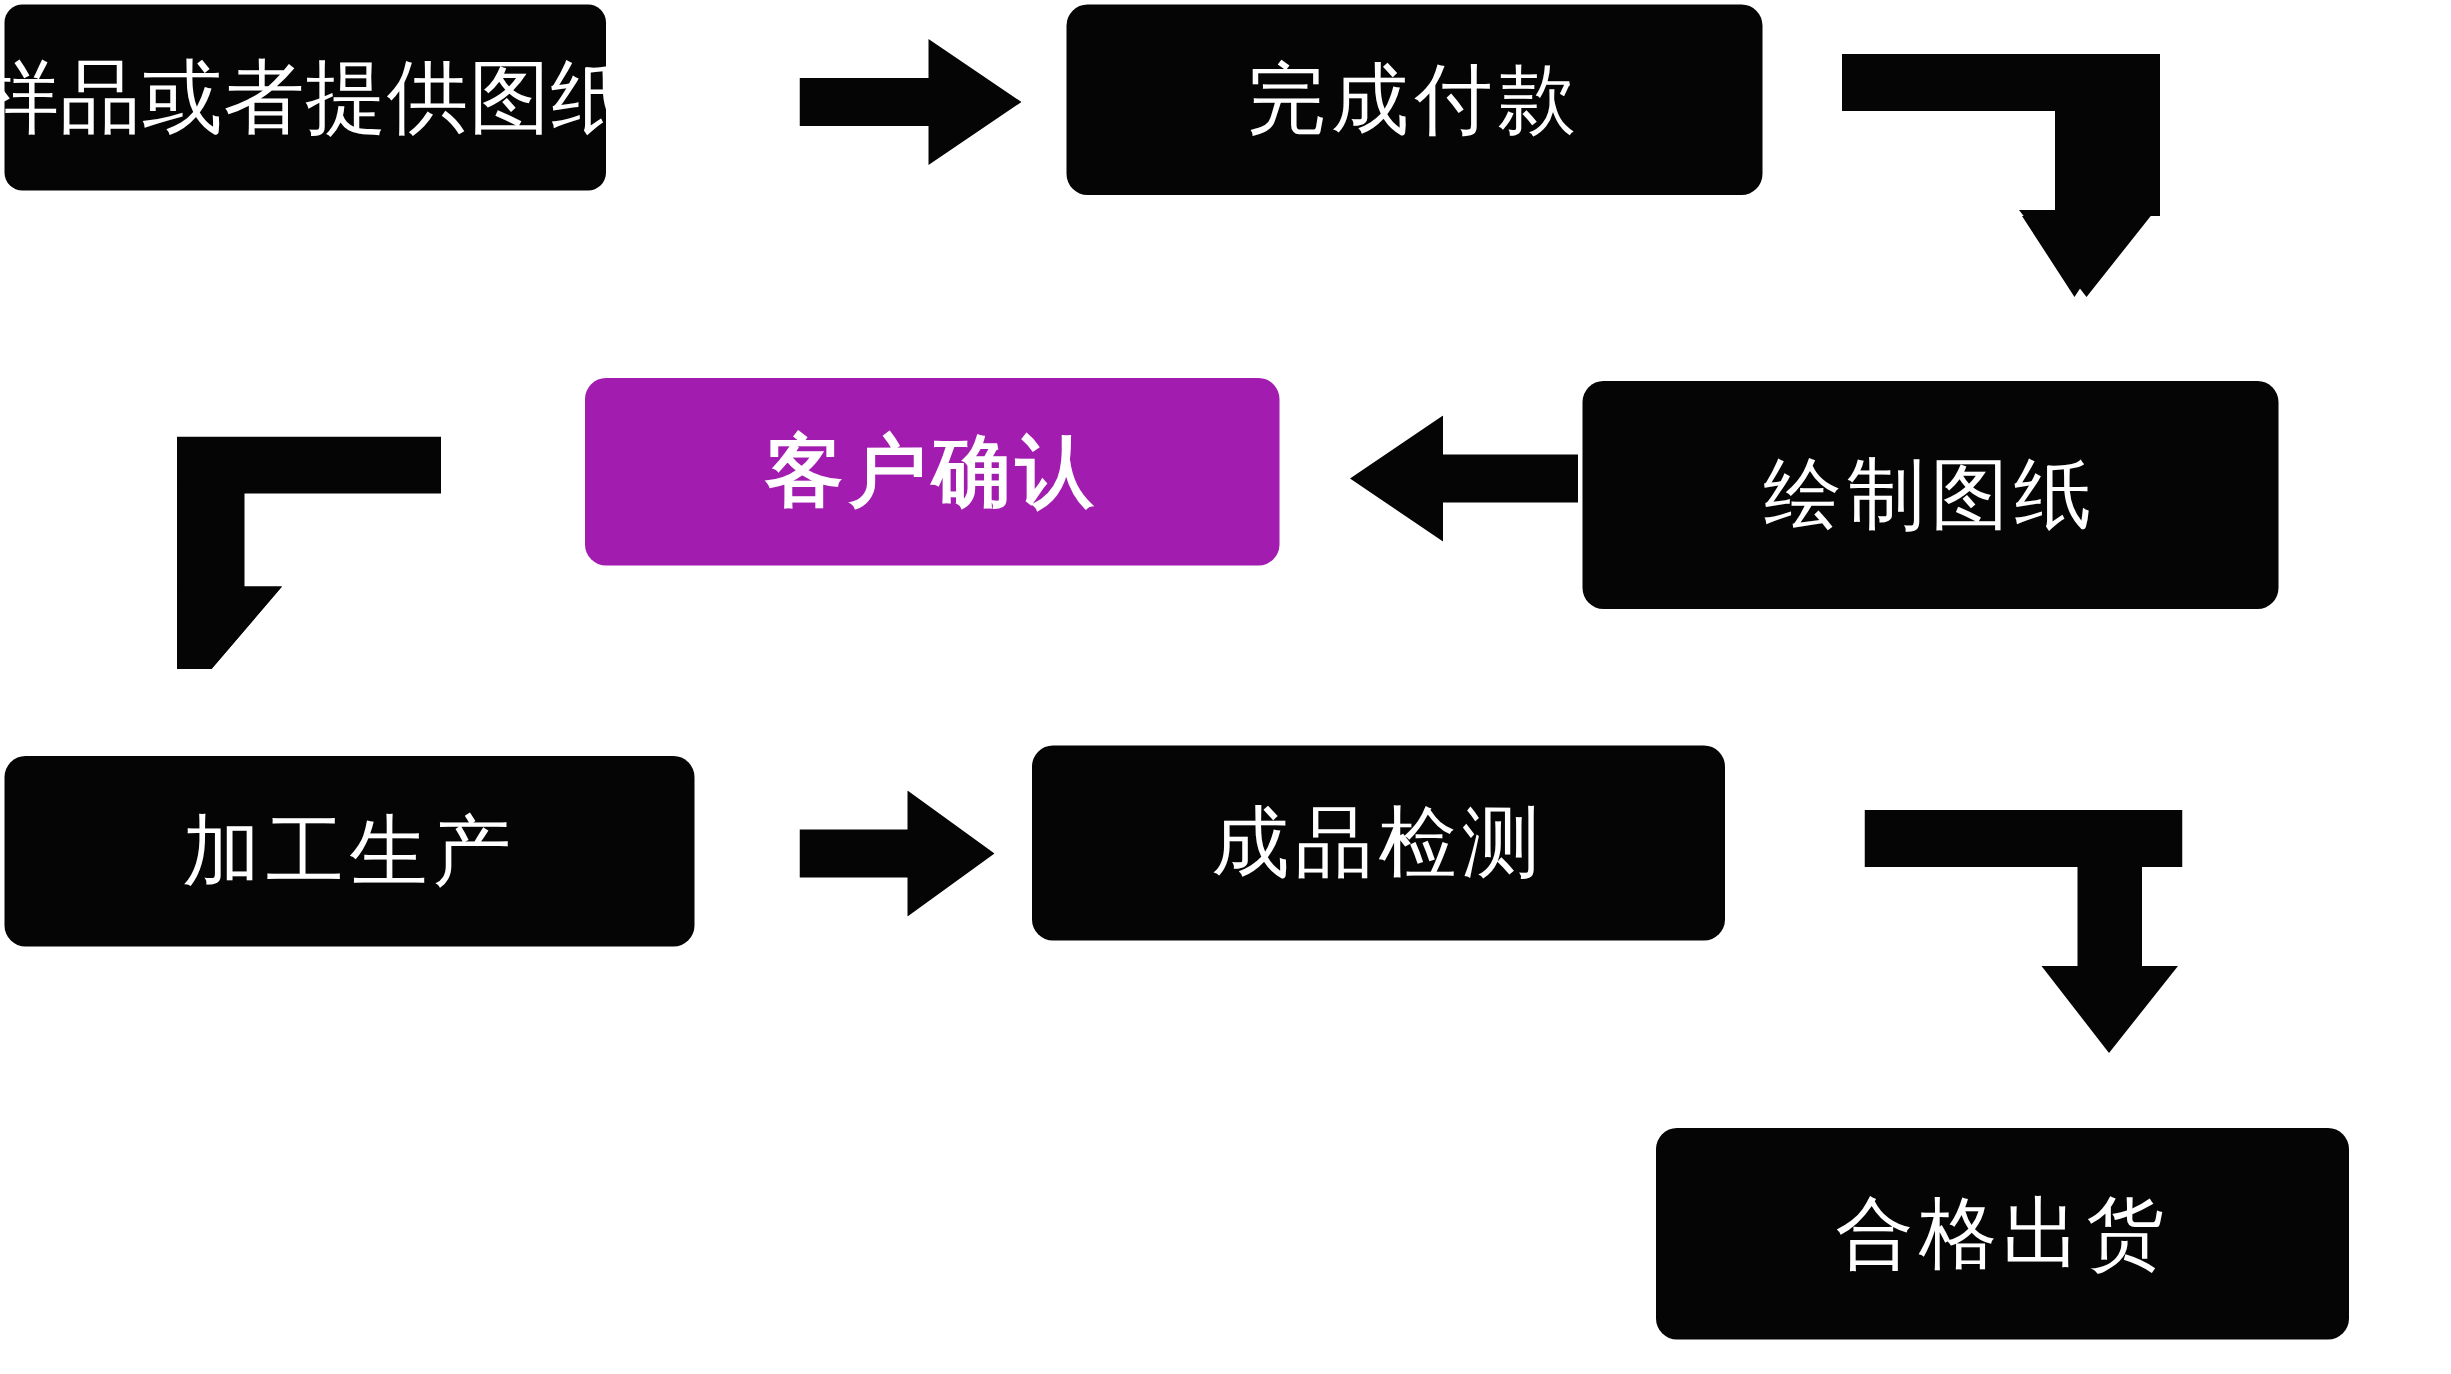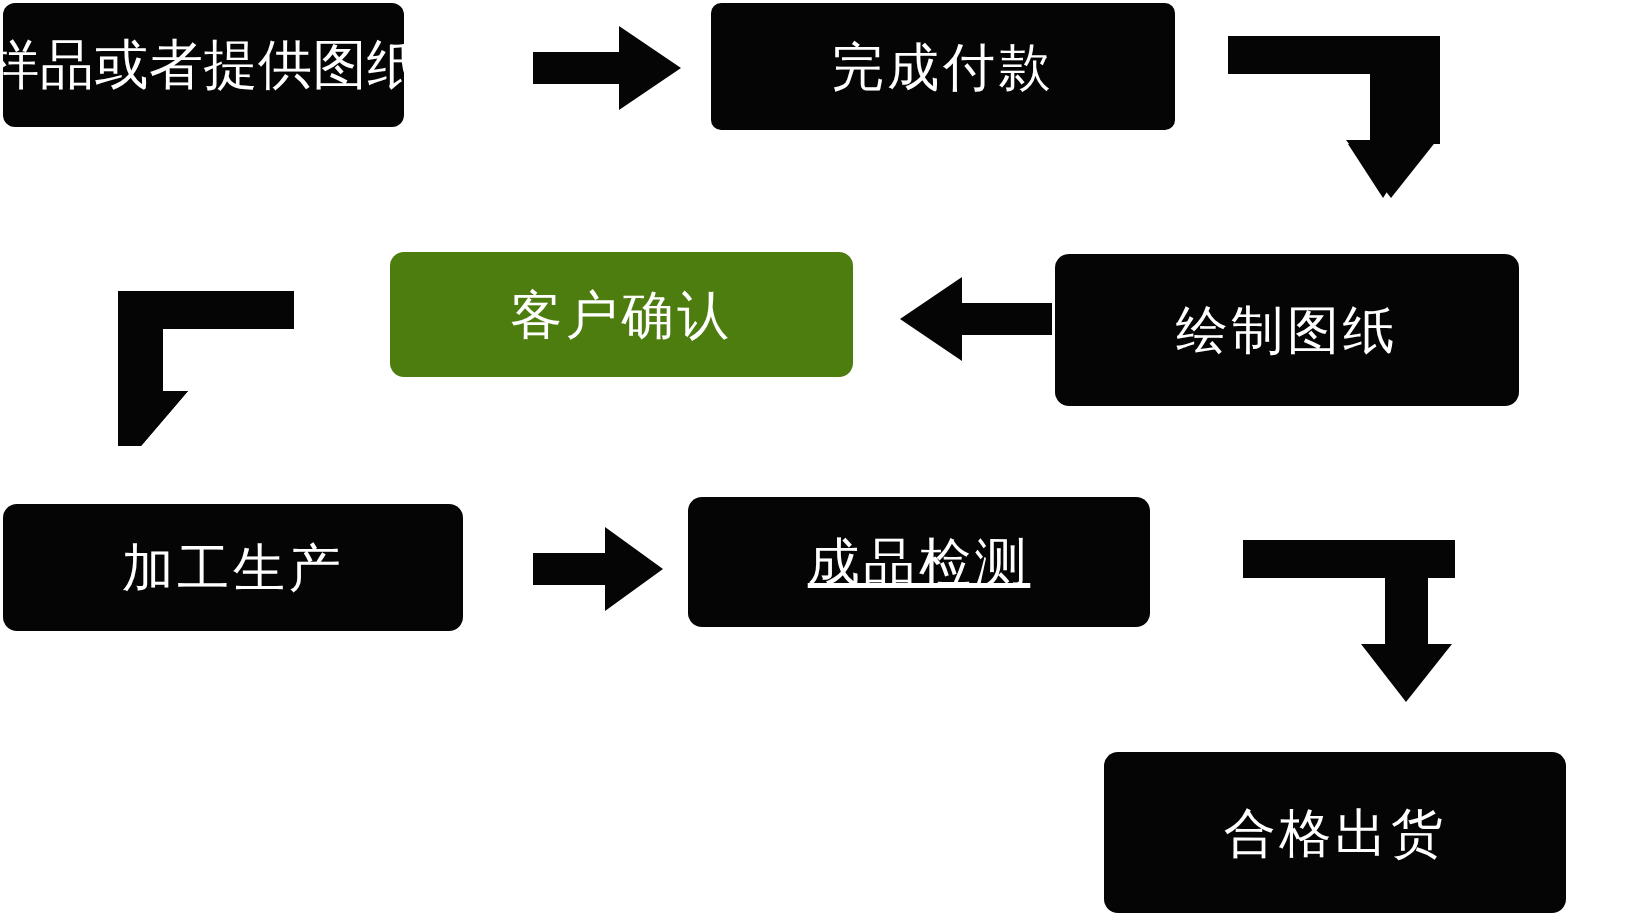--- a/index.html
+++ b/index.html
@@ -31,26 +31,26 @@
     line-height: 1;
     text-align: center;
     white-space: nowrap;
     user-select: none;
   }
   .node-label {
     display: block;
   }
   
   #node-sample        { left: 3px;    top: 3px;   width: 401px; height: 124px; font-size: 54px; letter-spacing: 0.01em; border-radius: 12px; }
-  #node-payment       { left: 711px;  top: 3px;   width: 464px; height: 127px; font-size: 52px; border-radius: 10px; }
+  #node-payment       { left: 711px;  top: 3px;   width: 464px; height: 127px; font-size: 52px; }
   #node-drawing       { left: 1055px; top: 254px; width: 464px; height: 152px; font-size: 52px; }
   #node-confirm       { left: 390px;  top: 252px; width: 463px; height: 125px; font-size: 52px; }
   #node-production    { left: 3px;    top: 504px; width: 460px; height: 127px; font-size: 52px; }
   #node-inspection    { left: 688px;  top: 497px; width: 462px; height: 130px; font-size: 52px; }
-  #node-shipment      { left: 1104px; top: 752px; width: 462px; height: 161px; font-size: 52px; text-align: right; }
+  #node-shipment      { left: 1104px; top: 752px; width: 462px; height: 141px; font-size: 52px; text-align: right; }
 
   
   .arrow {
     position: absolute;
     display: block;
   }
   #arrow-sample-to-payment   { left: 533px;  top: 26px;  width: 148px; height: 84px; }
   #arrow-payment-to-drawing  { left: 1228px; top: 36px;  width: 212px; height: 162px; }
   #arrow-drawing-to-confirm  { left: 900px;  top: 277px; width: 152px; height: 84px; }
   #arrow-confirm-to-prod     { left: 118px;  top: 291px; width: 176px; height: 155px; }
@@ -90,21 +90,21 @@
   <div class="node" id="node-drawing" style="background: rgb(5, 5, 5); color: rgb(255, 255, 255);">
     <span class="node-label">绘制图纸</span>
   </div>
 
   <div class="arrow" id="arrow-drawing-to-confirm">
     <svg viewBox="0 0 152 84" preserveAspectRatio="none" aria-hidden="true">
       <polygon points="152,26 62,26 62,0 0,42 62,84 62,58 152,58" fill="#050505"></polygon>
     </svg>
   </div>
 
-  <div class="node" id="node-confirm" style="background: #4d7c0f; color: rgb(255, 255, 255);">
+  <div class="node" id="node-confirm" style="background: #a21caf; color: rgb(255, 255, 255); font-weight: bold;">
     <span class="node-label">客户确认</span>
   </div>
 
   <div class="arrow" id="arrow-confirm-to-prod">
     <svg viewBox="0 0 176 155" preserveAspectRatio="none" aria-hidden="true">
       <polygon points="0,0 176,0 176,38 0,38" fill="#050505"></polygon>
       <polygon points="0,30 45,30 45,108 0,108" fill="#050505"></polygon>
       <polygon points="-24,100 70,100 23,155" fill="#050505"></polygon>
       <polygon points="0,100 70,100 23,155 0,155" fill="#050505"></polygon>
     </svg>
@@ -113,21 +113,21 @@
   <div class="node" id="node-production" style="background: rgb(5, 5, 5); color: rgb(255, 255, 255);">
     <span class="node-label">加工生产</span>
   </div>
 
   <div class="arrow" id="arrow-prod-to-inspect">
     <svg viewBox="0 0 130 84" preserveAspectRatio="none" aria-hidden="true">
       <polygon points="0,26 72,26 72,0 130,42 72,84 72,58 0,58" fill="#050505"></polygon>
     </svg>
   </div>
 
-  <div class="node" id="node-inspection" style="background: rgb(5, 5, 5); color: rgb(255, 255, 255); text-decoration: underline;">
+  <div class="node" id="node-inspection" style="background: rgb(5, 5, 5); color: rgb(255, 255, 255);">
     <span class="node-label">成品检测</span>
   </div>
 
   <div class="arrow" id="arrow-inspect-to-ship">
     <svg viewBox="0 0 212 162" preserveAspectRatio="none" aria-hidden="true">
       <polygon points="0,0 212,0 212,38 0,38" fill="#050505"></polygon>
       <polygon points="142,30 185,30 185,112 142,112" fill="#050505"></polygon>
       <polygon points="118,104 209,104 163,162" fill="#050505"></polygon>
     </svg>
   </div>

